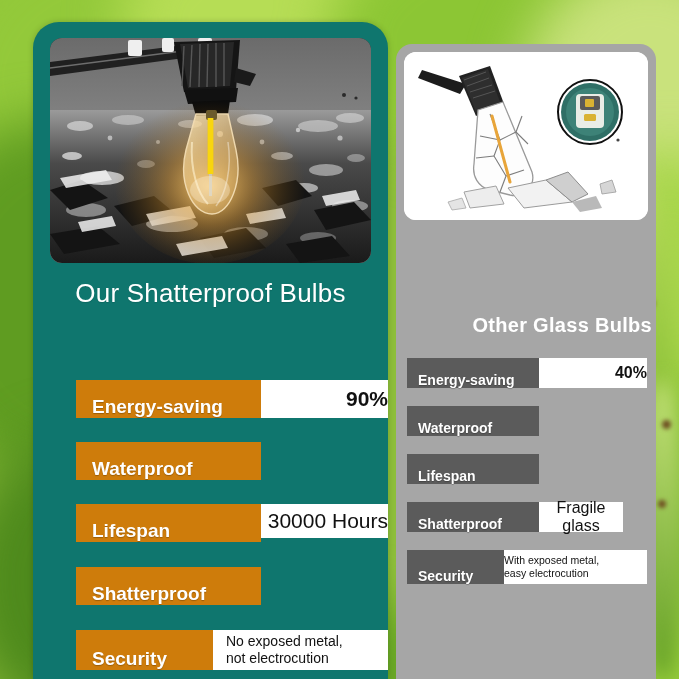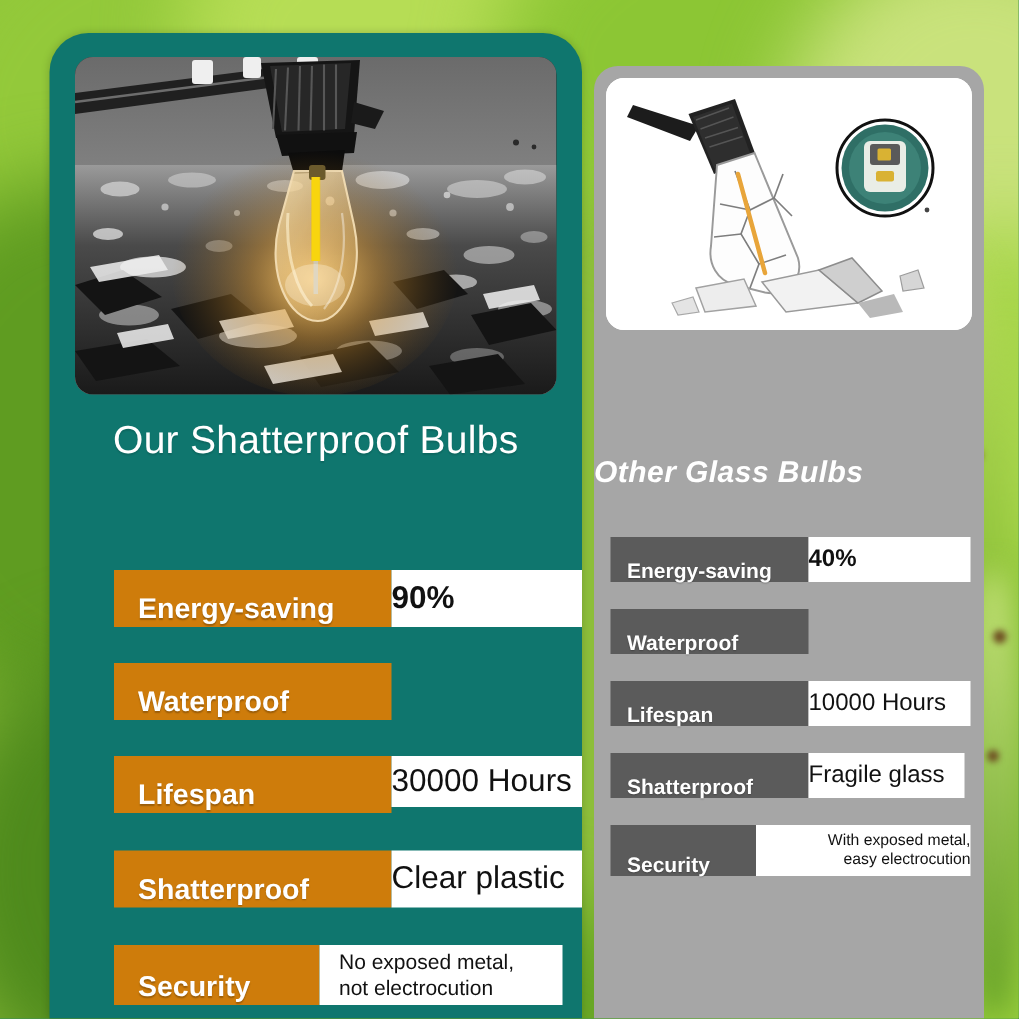--- a/index.html
+++ b/index.html
@@ -40,36 +40,36 @@
     position:absolute;left:396px;top:44px;width:260px;height:635px;
     background:#A6A6A6;
     border-radius:16px 16px 0 0;
     overflow:hidden;
   }
   #right-photo{
     position:absolute;left:8px;top:8px;width:244px;height:168px;
     border-radius:12px;overflow:hidden;background:#ffffff;
   }
   #right-title{
-    position:absolute;left:0;top:260px;width:256px;
-    text-align:left;color:#ffffff;
-    font-size:20px;font-weight:bold;letter-spacing:.3px;font-style:italic;
+    position:absolute;left:0;top:270px;width:256px;
+    text-align:right;color:#ffffff;
+    font-size:20px;font-weight:bold;letter-spacing:.3px;
   }
 
   
   .rows{position:absolute;}
   .row{position:absolute;display:flex;align-items:stretch;}
   .chip{
     display:flex;align-items:flex-end;
     color:#ffffff;font-weight:bold;
     text-shadow:0 1px 1px rgba(0,0,0,.25);
     box-sizing:border-box;
   }
   .val{
-    display:flex;align-items:center;justify-content:flex-start;
+    display:flex;align-items:center;justify-content:flex-end;
     background:#ffffff;color:#111111;
     box-sizing:border-box;text-align:center;
   }
   
   #left-rows .row{left:43px;}
   #left-rows .chip{background:#CE7C0B;font-size:19px;padding-left:16px;}
   #left-rows .val{font-size:21px;}
   #left-rows .val.small{font-size:14px;line-height:17px;font-weight:400;text-align:left;justify-content:flex-start;padding-left:13px;}
   #left-rows .val.bold{font-weight:bold;}
   
@@ -166,39 +166,36 @@
     <div class="row" style="top:362px;">
       <div class="chip" style="width:132px;height:30px;">
         <span>Waterproof</span>
       </div>
     </div>
 
     <div class="row" style="top:410px;">
       <div class="chip" style="width:132px;height:30px;">
         <span>Lifespan</span>
       </div>
-      <div class="val" style="width:108px;height:30px;">
-        <span>10000 Hours</span>
-      </div>
     </div>
 
     <div class="row" style="top:458px;">
       <div class="chip" style="width:132px;height:30px;">
         <span>Shatterproof</span>
       </div>
-      <div class="val" style="width:104px;height:30px;">
+      <div class="val" style="width:84px;height:30px;">
         <span>Fragile glass</span>
       </div>
     </div>
 
     <div class="row" style="top:506px;">
       <div class="chip" style="width:97px;height:34px;">
         <span>Security</span>
       </div>
-      <div class="val small" style="width:143px;height:34px;flex-direction:column;justify-content:center;align-items:flex-end;">
+      <div class="val small" style="width:143px;height:34px;flex-direction:column;justify-content:center;align-items:flex-start;">
         <span>With exposed metal,</span>
         <span>easy electrocution</span>
       </div>
     </div>
 
   </div>
 </div>
 
 <div id="left-panel">
 
@@ -339,29 +336,26 @@
       </div>
       <div class="val" style="width:127px;height:34px;">
         <span>30000 Hours</span>
       </div>
     </div>
 
     <div class="row" style="top:545px;">
       <div class="chip" style="width:185px;height:38px;">
         <span>Shatterproof</span>
       </div>
-      <div class="val" style="width:127px;height:38px;">
-        <span>Clear plastic</span>
-      </div>
     </div>
 
     <div class="row" style="top:608px;">
       <div class="chip" style="width:137px;height:40px;">
         <span>Security</span>
       </div>
-      <div class="val small" style="width:162px;height:40px;flex-direction:column;justify-content:center;align-items:flex-start;">
+      <div class="val small" style="width:175px;height:40px;flex-direction:column;justify-content:center;align-items:flex-start;">
         <span>No exposed metal,</span>
         <span>not electrocution</span>
       </div>
     </div>
 
   </div>
 </div>
 
 </body></html>

